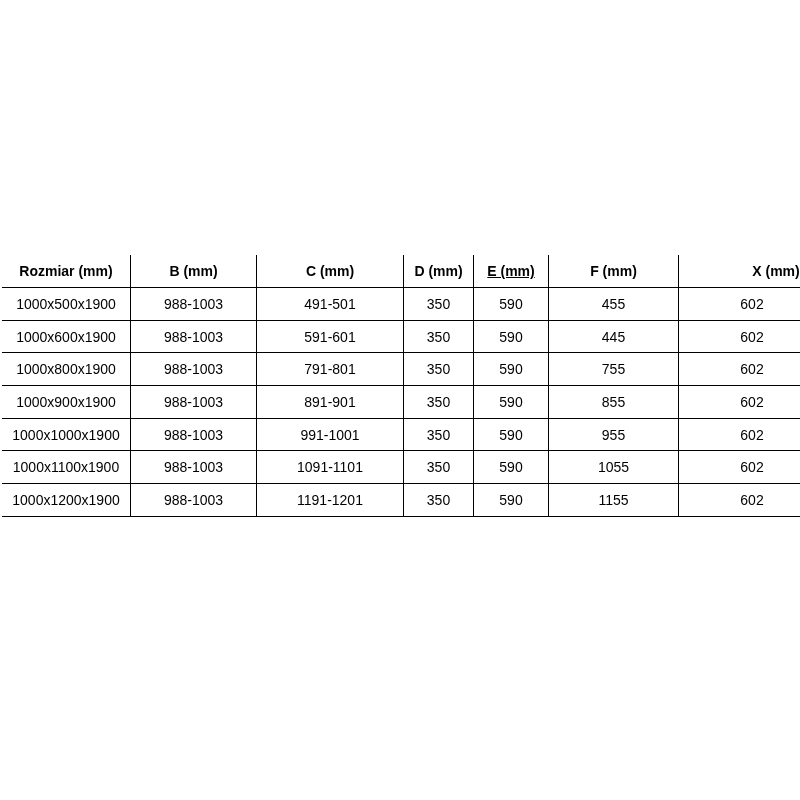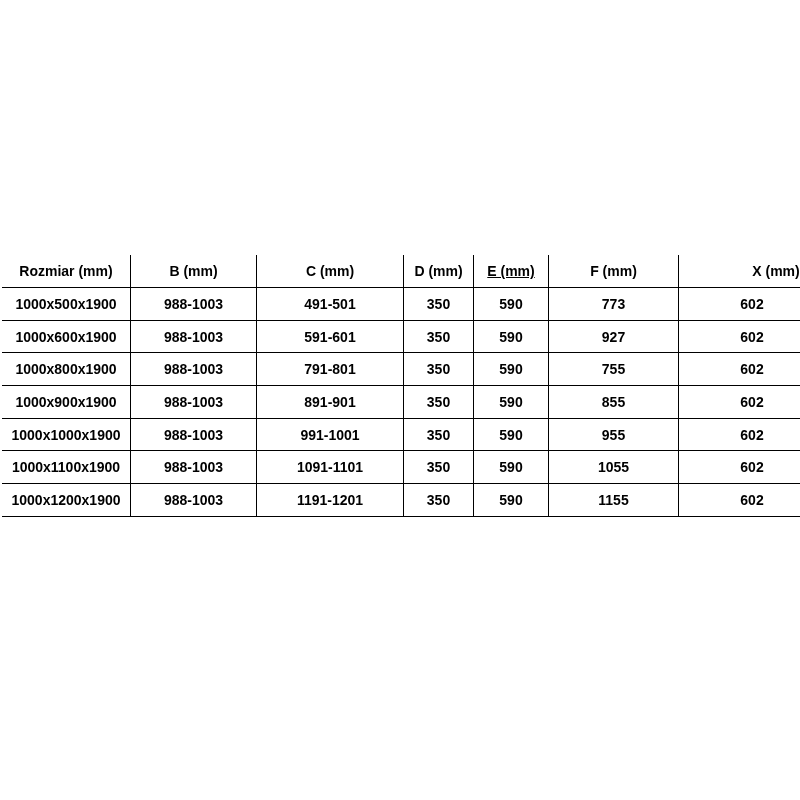--- a/index.html
+++ b/index.html
@@ -39,21 +39,21 @@
     color: #000000;
     font-size: 14px;
     white-space: nowrap;
     overflow: hidden;
   }
   table.dim-table th {
     font-weight: bold;
     height: 32px;
   }
   table.dim-table td {
-    font-weight: bold;
+    font-weight: normal;
     height: 31.7px;
   }
   
   table.dim-table th:nth-child(1) { width: 128px; }
   table.dim-table th:nth-child(2) { width: 125px; }
   table.dim-table th:nth-child(3) { width: 146px; }
   table.dim-table th:nth-child(4) { width: 69px;  }
   table.dim-table th:nth-child(5) { width: 74px; text-decoration: underline;  }
   table.dim-table th:nth-child(6) { width: 129px; margin-left: 17px; }
   table.dim-table th:nth-child(7) { width: 98px; padding-left: 48px;  }
@@ -75,30 +75,30 @@
             <th>X (mm)</th>
           </tr>
       </thead>
       <tbody id="table-body">
           <tr>
             <td>1000x500x1900</td>
             <td>988-1003</td>
             <td>491-501</td>
             <td>350</td>
             <td>590</td>
-            <td>773</td>
+            <td>455</td>
             <td>602</td>
           </tr>
           <tr>
             <td>1000x600x1900</td>
             <td>988-1003</td>
             <td>591-601</td>
             <td>350</td>
             <td>590</td>
-            <td>927</td>
+            <td>445</td>
             <td>602</td>
           </tr>
           <tr>
             <td>1000x800x1900</td>
             <td>988-1003</td>
             <td>791-801</td>
             <td>350</td>
             <td>590</td>
             <td>755</td>
             <td>602</td>

